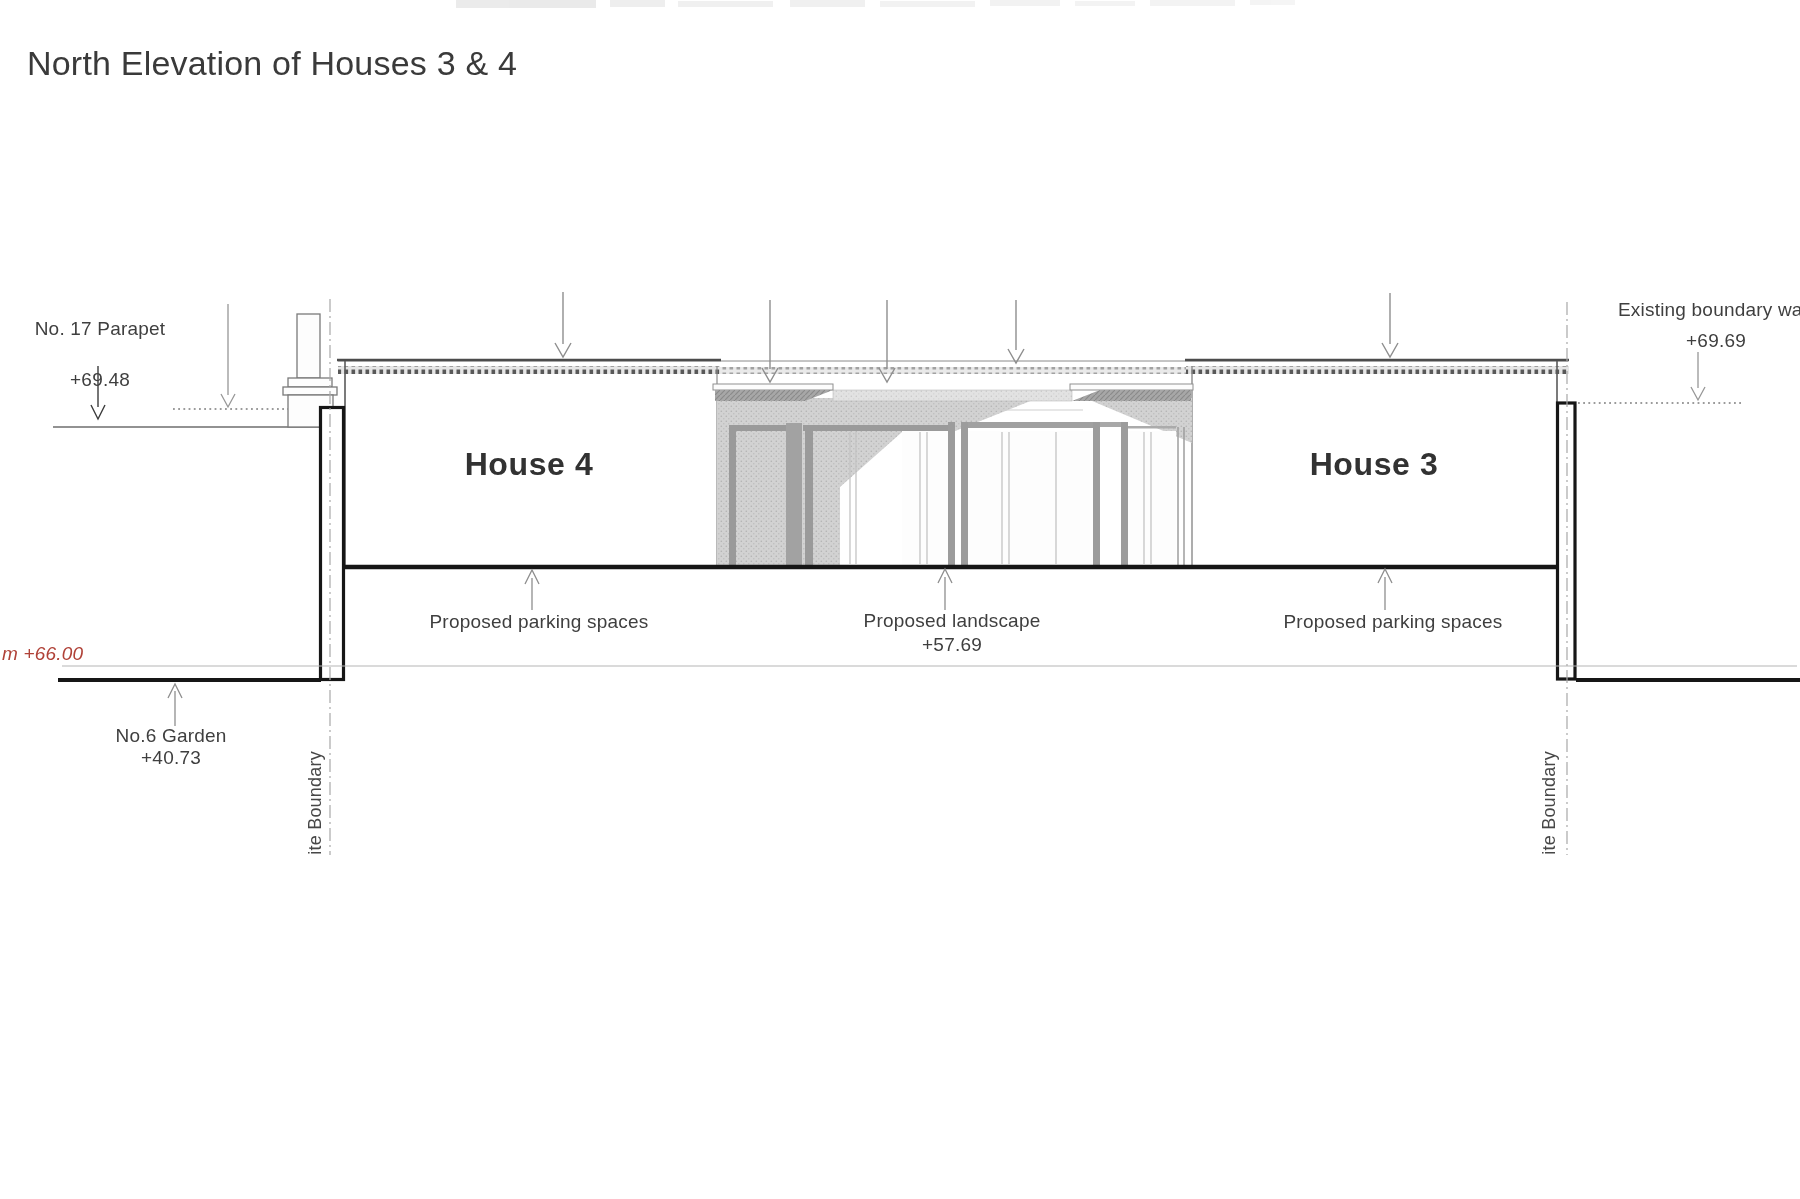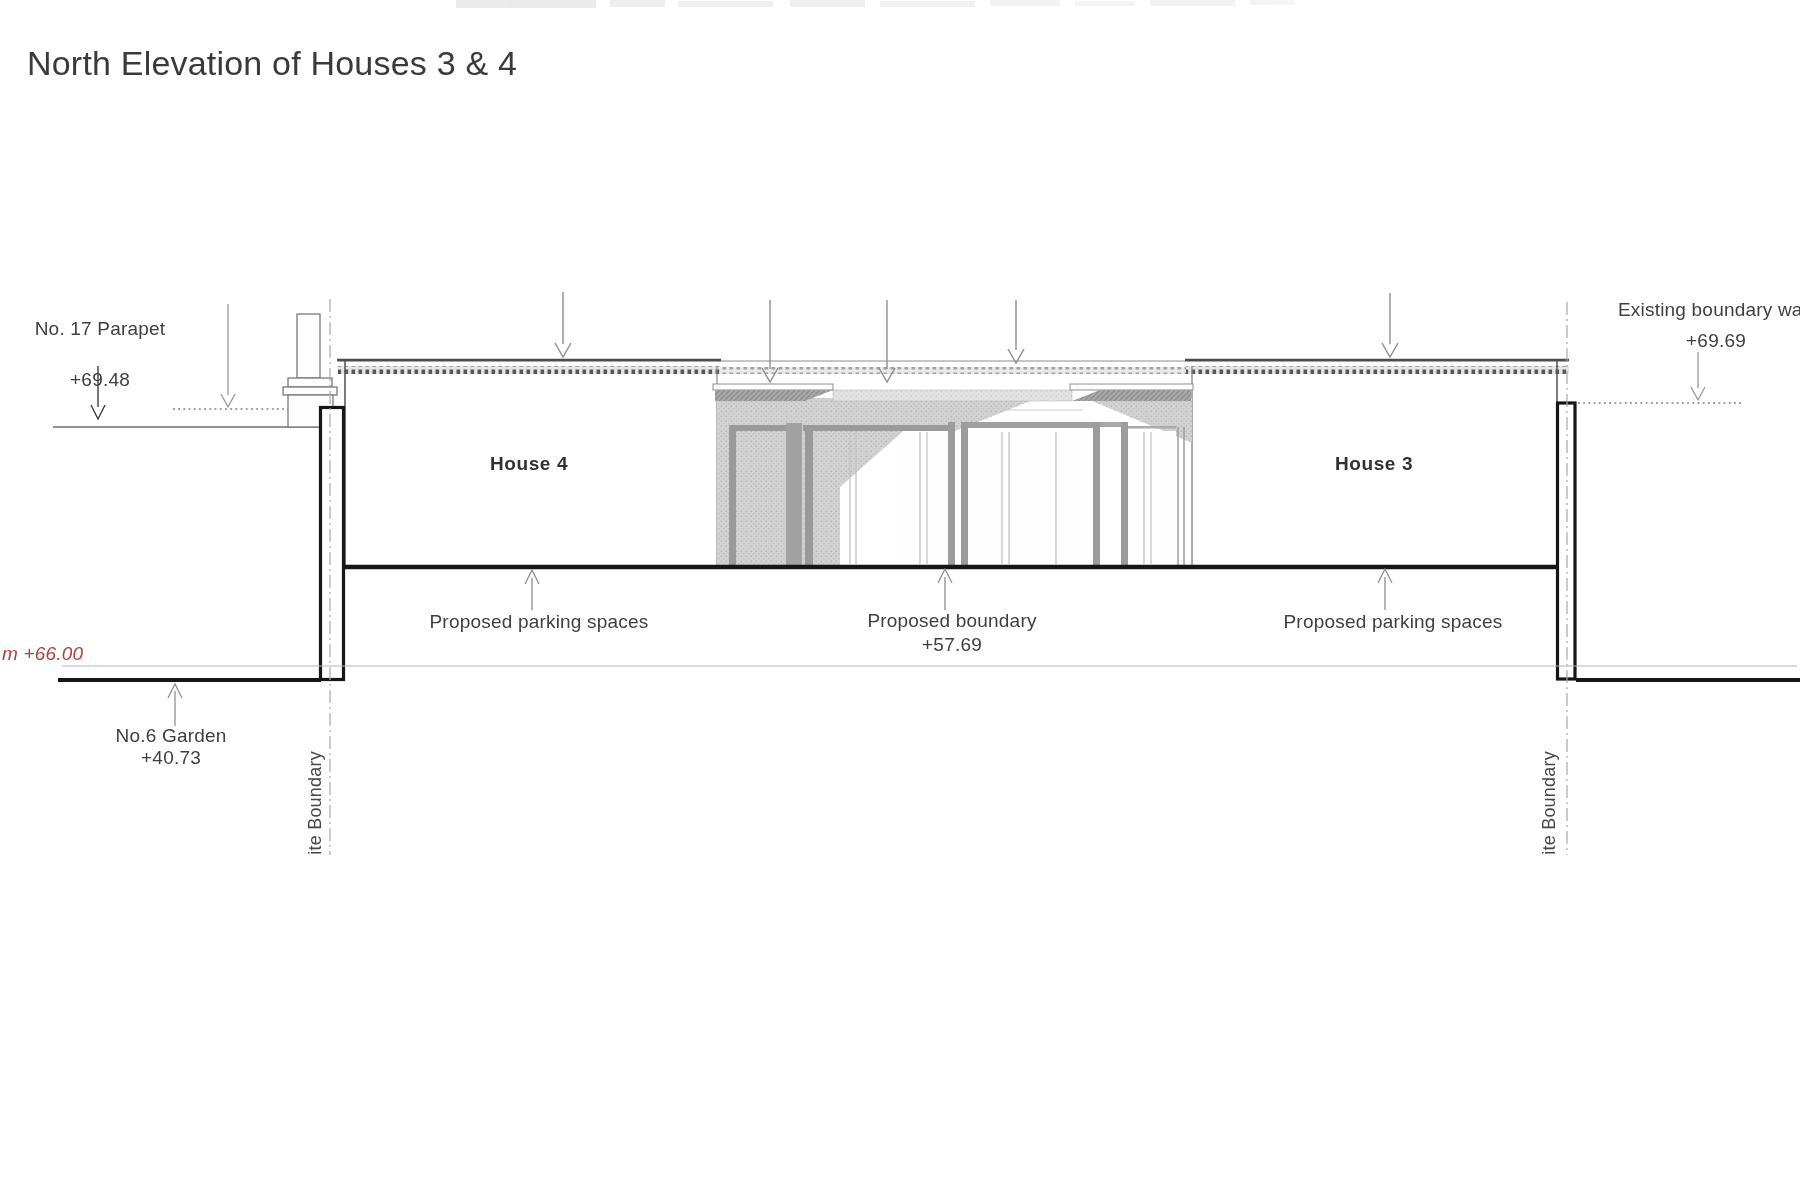--- a/index.html
+++ b/index.html
@@ -21,21 +21,21 @@
   #linework{position:absolute;left:0;top:0;}
   .lbl{
     position:absolute;
     white-space:nowrap;
     font-size:19px;
     line-height:1.15;
     color:var(--ink);
     letter-spacing:0.2px;
   }
   .lbl.centered{transform:translate(-50%,-50%);}
-  .lbl.house{font-size:19px;font-weight:bold;color:#323232;letter-spacing:0.6px;}
+  .lbl.house{font-size:32px;font-weight:bold;color:#323232;letter-spacing:0.6px;}
   .lbl.title{font-size:34px;color:#3a3a3a;letter-spacing:0.2px;}
   .lbl.red{color:var(--datum-red);font-style:italic;}
   .lbl.rot{transform:translate(-50%,-50%) rotate(-90deg);color:#474747;font-size:18px;}
 </style>
 </head>
 <body>
 
 <div id="canvas">
 
   <svg id="linework" width="1800" height="1199" viewBox="0 0 1800 1199">
@@ -223,21 +223,21 @@
   <div class="lbl centered" style="left:100px;top:329px;">No. 17 Parapet</div>
   <div class="lbl centered" style="left:100px;top:352px;margin-top:28px;">+69.48</div>
 
   <div class="lbl" style="left:1618px;top:299px;">Existing boundary wall</div>
   <div class="lbl centered" style="left:1716px;top:341px;">+69.69</div>
 
   <div class="lbl house centered" style="left:529px;top:464px;">House 4</div>
   <div class="lbl house centered" style="left:1374px;top:464px;text-align:center;">House 3</div>
 
   <div class="lbl centered" style="left:539px;top:622px;">Proposed parking spaces</div>
-  <div class="lbl centered" style="left:952px;top:621px;">Proposed boundary</div>
+  <div class="lbl centered" style="left:952px;top:621px;">Proposed landscape</div>
   <div class="lbl centered" style="left:952px;top:645px;">+57.69</div>
   <div class="lbl centered" style="left:1393px;top:622px;">Proposed parking spaces</div>
 
   <div class="lbl red" style="left:2px;top:643px;text-align:center;">m +66.00</div>
 
   <div class="lbl centered" style="left:171px;top:736px;">No.6 Garden</div>
   <div class="lbl centered" style="left:171px;top:758px;">+40.73</div>
 
   <div class="lbl rot" style="left:315px;top:809px;">Site Boundary</div>
   <div class="lbl rot" style="left:1549px;top:809px;">Site Boundary</div>

